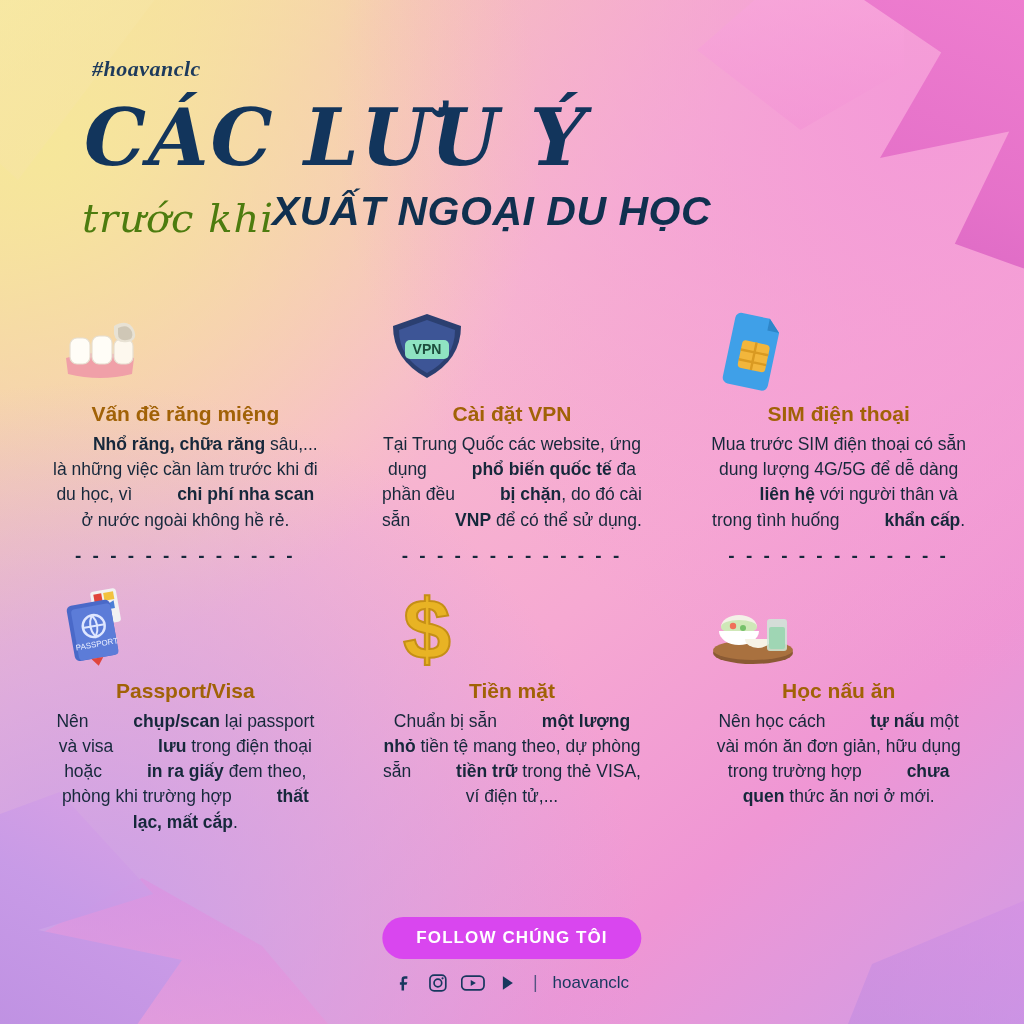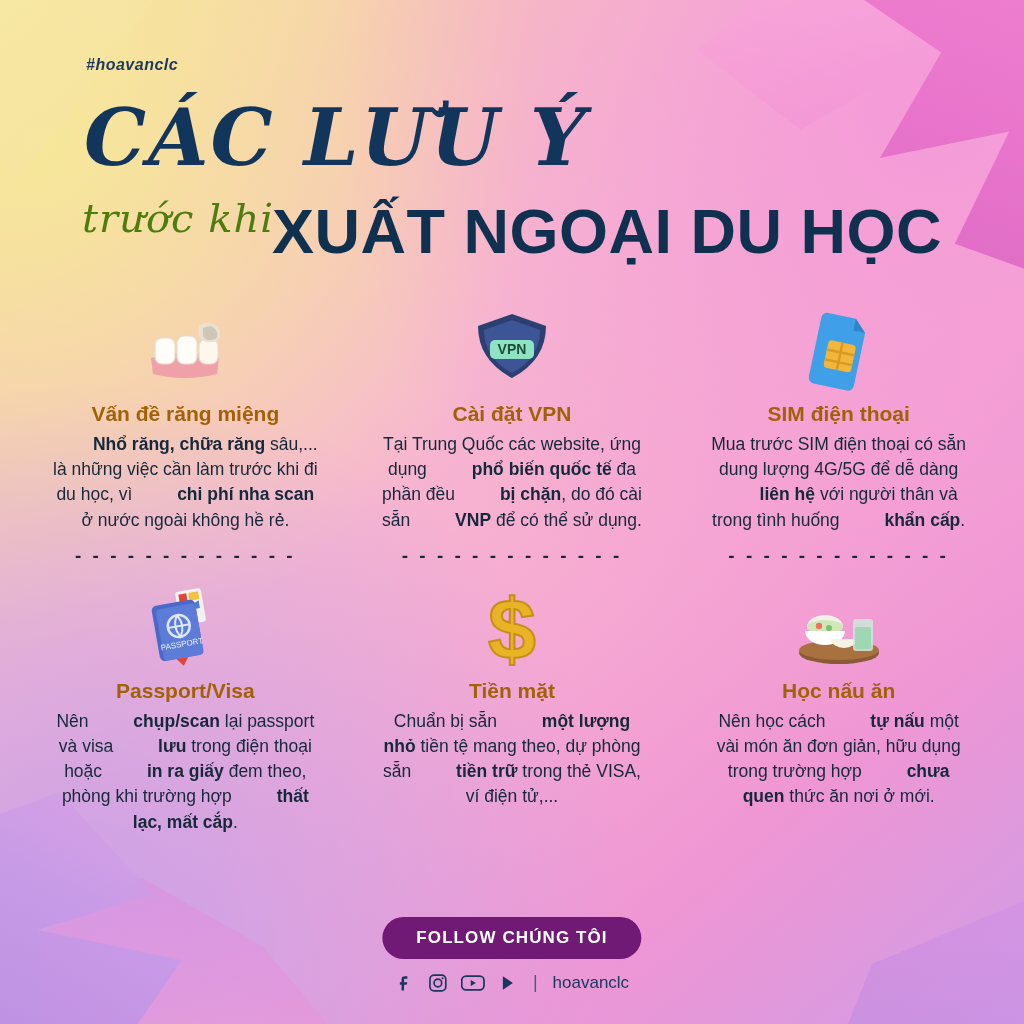--- a/index.html
+++ b/index.html
@@ -40,67 +40,67 @@
     opacity:.55;}
   .deco-tl{left:-60px;top:-60px;width:260px;height:240px;
     background:linear-gradient(140deg,#f8ecae,#f6dfa0);
     clip-path:polygon(0 0,100% 0,30% 100%,0 70%);
     opacity:.5;}
 
   .sheet{position:relative;width:1024px;height:1024px;}
 
   
   .hashtag{
-    position:absolute;left:86px;top:56px;
-    font-family:Liberation Sans, sans-serif;
-    font-style:italic;font-weight:bold;font-size:16px;color:#1d3a5c;
+    position:absolute;left:92px;top:56px;
+    font-family:Liberation Serif, serif;
+    font-style:italic;font-weight:bold;font-size:22px;color:#1d3a5c;
     letter-spacing:.5px;
   }
   .title-line1{
     position:absolute;left:84px;top:92px;
     font-family:"DejaVu Serif", serif;
     font-style:italic;font-weight:bold;
     font-size:78px;color:#12355c;letter-spacing:2px;
   }
   .title-script{
     position:absolute;left:82px;top:195px;
     font-family:"DejaVu Serif", serif;
     font-style:italic;font-size:40px;color:#4d7c0f;
     letter-spacing:1px;
   }
   .title-line2{
-    position:absolute;left:272px;top:195px;
+    position:absolute;left:272px;top:188px;
     font-family:"Liberation Sans", sans-serif;
-    font-weight:bold;font-size:63px;color:#10304f;letter-spacing:.5px;
+    font-weight:bold;font-size:41px;color:#10304f;letter-spacing:.5px;font-style:italic;
   }
 
   
   .grid{
     position:absolute;left:26px;top:296px;width:972px;
     display:grid;grid-template-columns:repeat(3,1fr);
     column-gap:8px;row-gap:0;
   }
   .cell{padding:4px 26px 0 26px;text-align:center;}
-  .icon-wrap{height:92px;display:flex;align-items:flex-end;justify-content:center;}
+  .icon-wrap{height:92px;display:flex;align-items:flex-end;justify-content:flex-start;}
   .cell h3{
     margin:10px 0 6px 0;font-size:21px;color:#a16207;font-weight:bold;
   }
   .cell p{
     margin:0;font-size:17.5px;line-height:1.44;color:#16283b;
   }
   .cell p b{font-weight:bold;padding-left:40px;}
   .divider{
     text-align:center;color:#16283b;font-size:19px;letter-spacing:3px;
     padding:12px 0 6px 0;font-weight:bold;
   }
 
   
   .follow-btn{
     position:absolute;left:50%;transform:translateX(-50%);top:917px;
-    background:#701a75;color:#ffffff;border:none;
+    background:#d946ef;color:#ffffff;border:none;
     border-radius:22px;padding:11px 34px;
     font-size:17px;font-weight:bold;letter-spacing:1.1px;
     font-family:"Liberation Sans", sans-serif;
   }
   .social{
     position:absolute;left:50%;transform:translateX(-50%);top:972px;
     display:flex;align-items:center;gap:13px;color:#17375e;
   }
   .social svg{display:block;}
   .social .sep{color:#17375e;font-size:18px;opacity:.7;margin:0 2px;}

